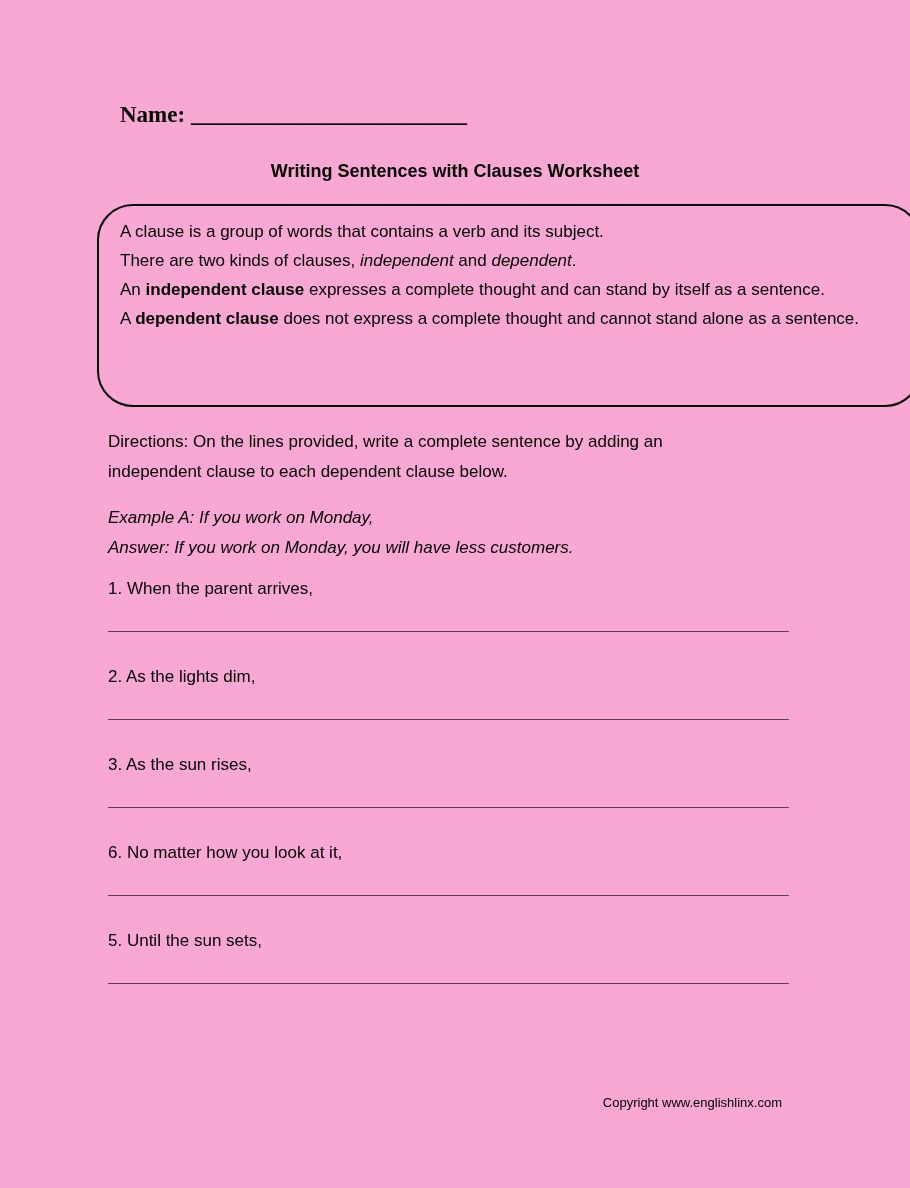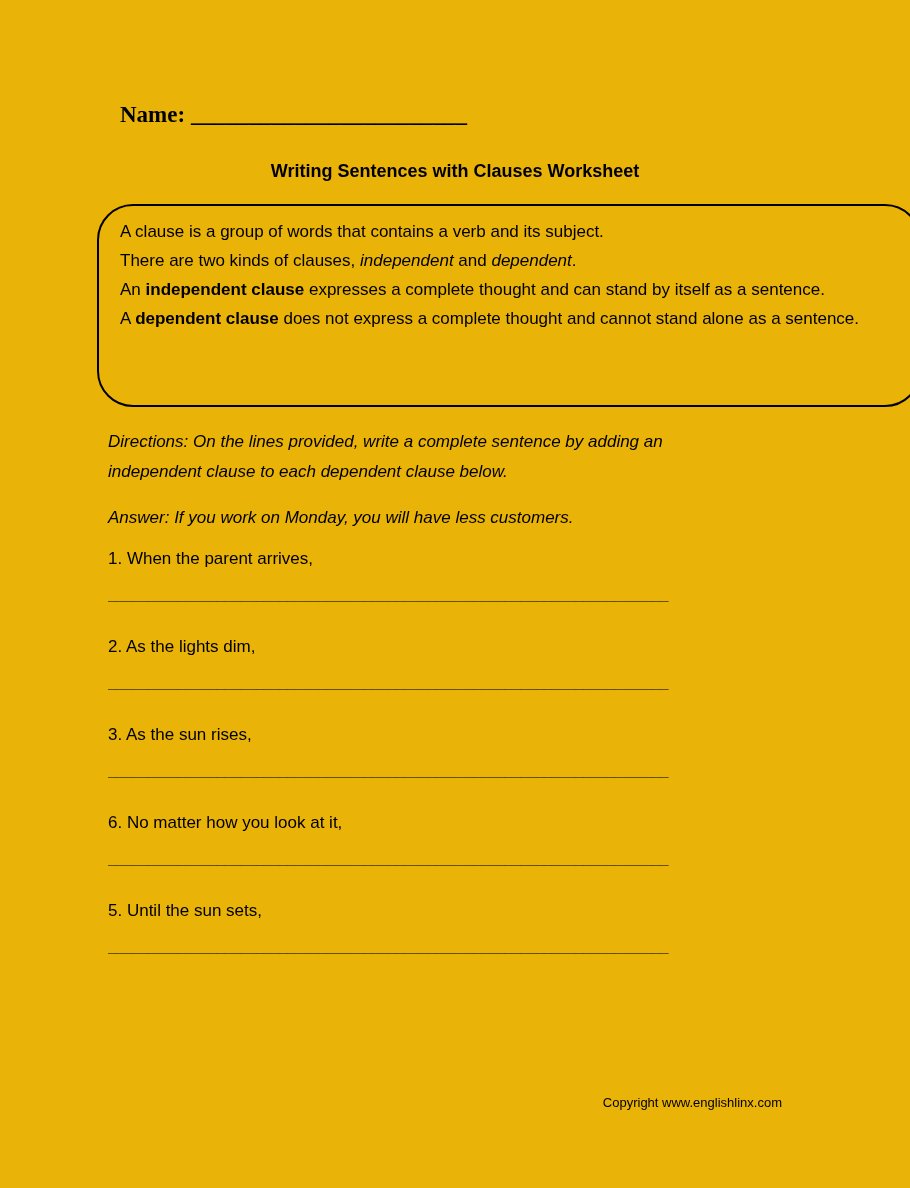--- a/index.html
+++ b/index.html
@@ -5,21 +5,21 @@
   * { margin: 0; padding: 0; box-sizing: border-box; }
   html, body { background: #fff; }
   body {
     width: 910px;
     height: 1188px;
     position: relative;
     color: #000;
     font-family: "Liberation Sans", sans-serif;
     overflow: hidden;
   }
-  .page { position: absolute; inset: 0; background: #eab308; }
+  .page { position: absolute; inset: 0; background: #f9a8d4; }
 
   
   .header-row {
     display: flex;
     justify-content: space-between;
     padding: 101px 122px 0 120px;
     font-family: "Liberation Serif", serif;
     font-weight: bold;
     font-size: 23px;
     line-height: 28px;
@@ -46,33 +46,33 @@
     padding: 11px 18px 12px 21px;
     font-size: 17px;
     line-height: 29px;
   }
   .info-box .iline { display: block; }
   .em-italic { font-style: italic; }
   .em-bold { font-weight: bold; }
 
   
   .content { margin: 20px 0 0 108px; width: 684px; font-size: 17px; }
-  .directions .dline { display: block; line-height: 30px; font-style: italic; }
+  .directions .dline { display: block; line-height: 30px; }
 
   .example { margin-top: 16px; font-style: italic; }
   .example .eline { display: block; line-height: 30px; }
 
   .items { margin-top: 16px; }
   .item { margin-bottom: 30px; }
   .item-prompt { line-height: 20px; }
   .answer-line {
     margin-top: 14px;
     height: 24px;
     line-height: 24px;
-    font-size: 14px;
+    font-size: 17px;
     letter-spacing: 0;
     white-space: nowrap;
     overflow: hidden;
     font-weight: bold;
   }
 
   
   .copyright {
     position: absolute;
     top: 1093px;
@@ -113,20 +113,21 @@
   </div>
 
   <div class="content">
 
     <div class="directions">
       <span class="dline">Directions: On the lines provided, write a complete sentence by adding an</span>
       <span class="dline">independent clause to each dependent clause below.</span>
     </div>
 
     <div class="example">
+      <span class="eline">Example A: If you work on Monday,</span>
       <span class="eline">Answer: If you work on Monday, you will have less customers.</span>
     </div>
 
     <div class="items">
 
       <div class="item">
         <div class="item-prompt">1. When the parent arrives,</div>
         <div class="answer-line">________________________________________________________________________</div>
       </div>
 

